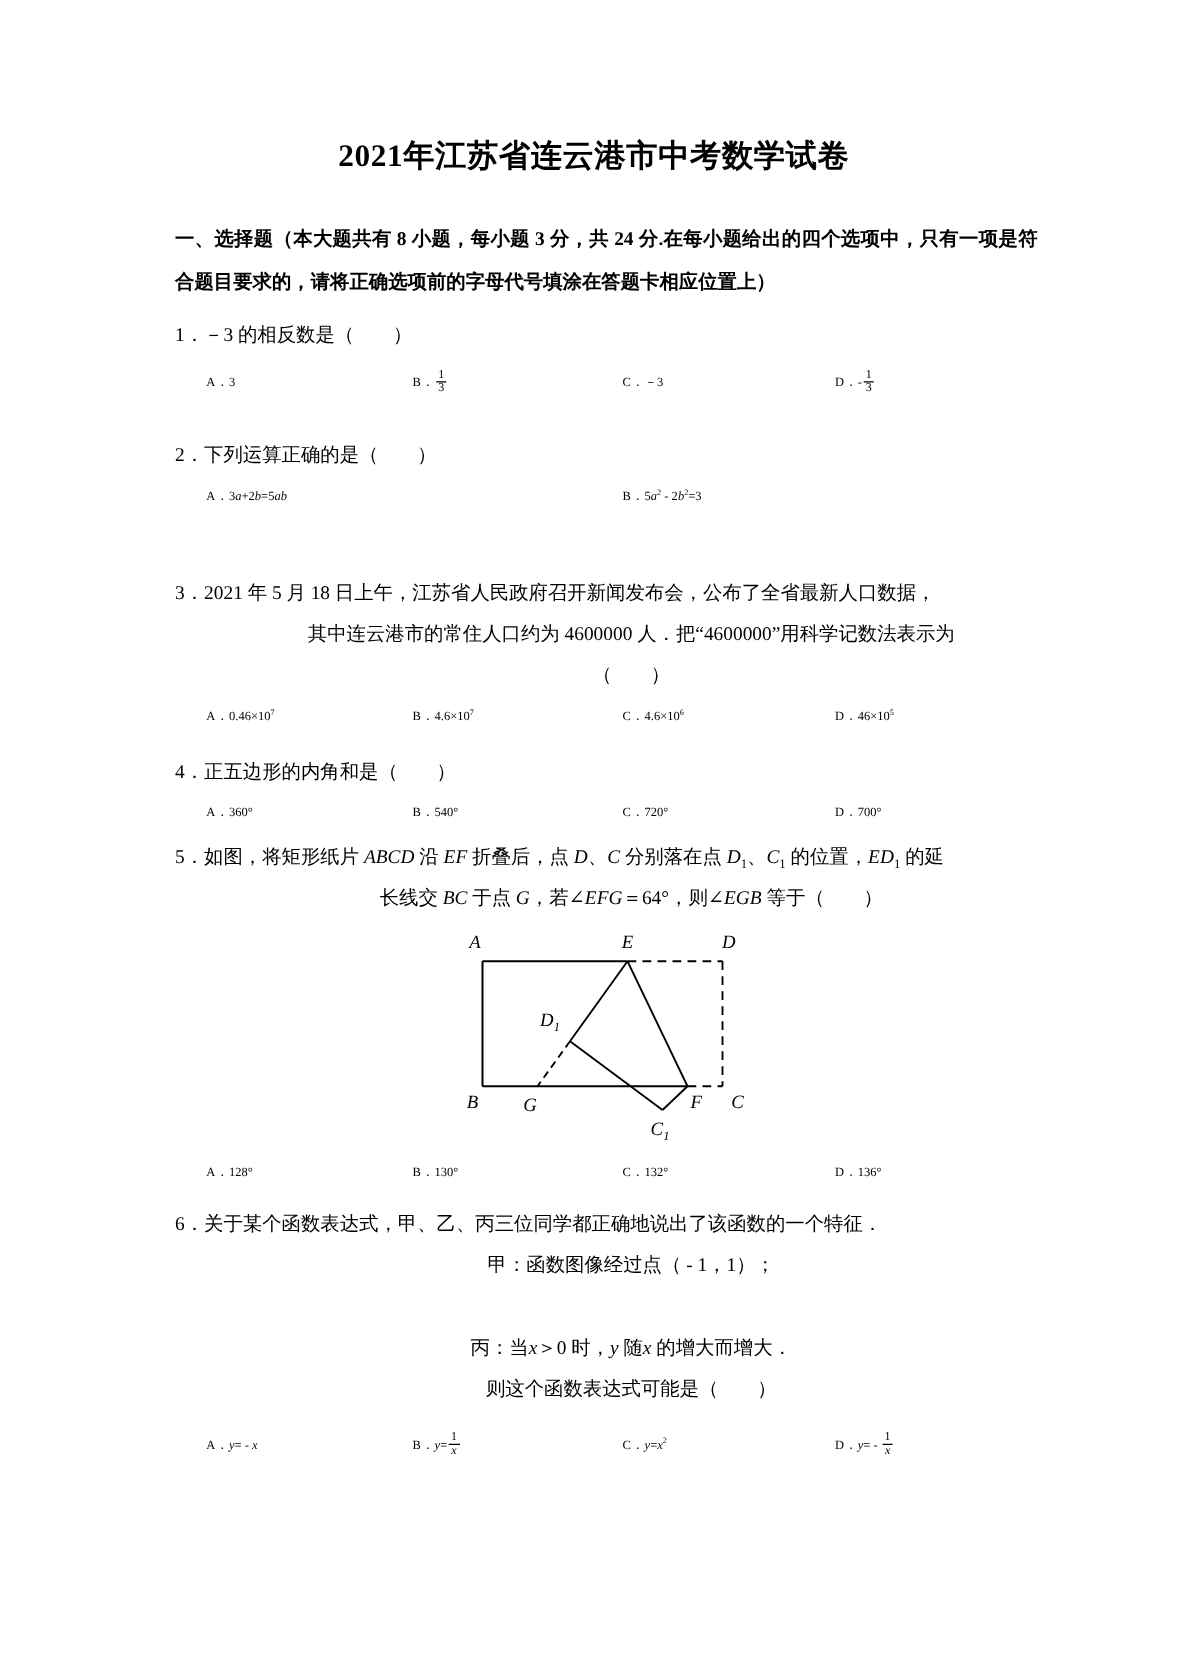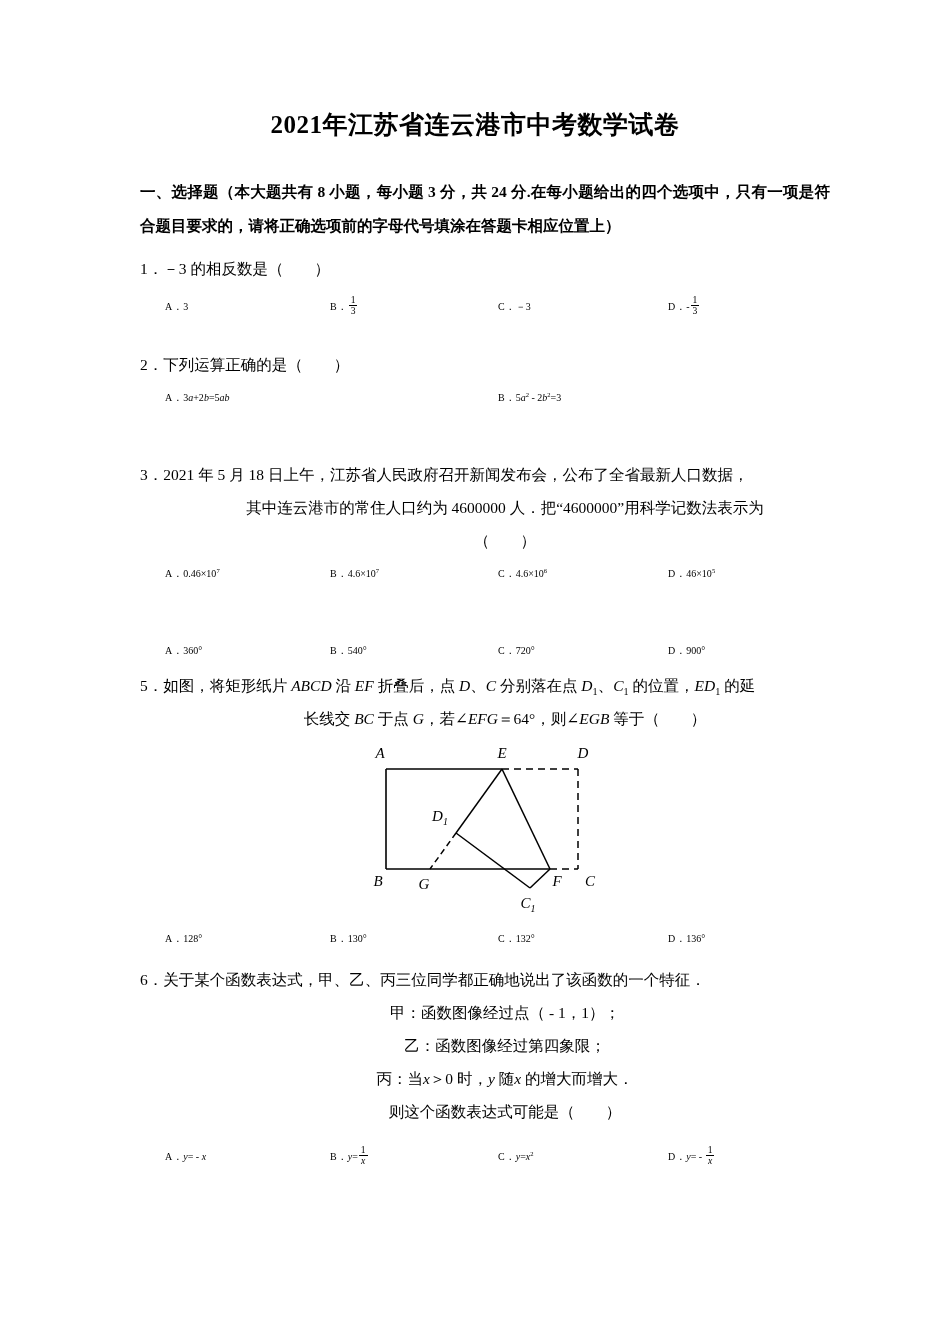--- a/index.html
+++ b/index.html
@@ -189,32 +189,35 @@
       <span class="lab">B．</span><span>4.6×10</span><sup class="n">7</sup>
     </div>
     <div class="opt c3">
       <span class="lab">C．</span><span>4.6×10</span><sup class="n">6</sup>
     </div>
     <div class="opt c4">
       <span class="lab">D．</span><span>46×10</span><sup class="n">5</sup>
     </div>
   </div>
 
+  <div class="q" style="top:601px;">
+    <span class="q-num">4．</span><span class="q-body">正五边形的内角和是（　　）</span>
+  </div>
   <div class="opts" style="top:634px;">
     <div class="opt c1">
       <span class="lab">A．</span><span>360°</span>
     </div>
     <div class="opt c2">
       <span class="lab">B．</span><span>540°</span>
     </div>
     <div class="opt c3">
       <span class="lab">C．</span><span>720°</span>
     </div>
     <div class="opt c4">
-      <span class="lab">D．</span><span>900°</span>
+      <span class="lab">D．</span><span>700°</span>
     </div>
   </div>
 
   <div class="q" style="top:669px;">
     <span class="q-num">5．</span><span class="q-body">如图，将矩形纸片 <i class="v">ABCD</i> 沿 <i class="v">EF</i> 折叠后，点 <i class="v">D</i>、<i class="v">C</i> 分别落在点 <i class="v">D</i><sub class="n">1</sub>、<i class="v">C</i><sub class="n">1</sub> 的位置，<i class="v">ED</i><sub class="n">1</sub> 的延</span>
   </div>
   <div class="q-line" style="top:702px;">
     长线交 <i class="v">BC</i> 于点 <i class="v">G</i>，若∠<i class="v">EFG</i>＝64°，则∠<i class="v">EGB</i> 等于（　　）
   </div>
 
@@ -264,21 +267,20 @@
     </div>
     <div class="opt c4">
       <span class="lab">D．</span><span>136°</span>
     </div>
   </div>
 
   <div class="q" style="top:963px;">
     <span class="q-num">6．</span><span class="q-body">关于某个函数表达式，甲、乙、丙三位同学都正确地说出了该函数的一个特征．</span>
   </div>
   <div class="q-line" style="top:996px;">甲：函数图像经过点（ - 1，1）；</div>
-  <div class="q-line" style="top:1029px;">乙：函数图像经过第四象限；</div>
   <div class="q-line" style="top:1062px;">
     丙：当<i class="v">x</i>＞0 时，<i class="v">y</i> 随<i class="v">x</i> 的增大而增大．
   </div>
   <div class="q-line" style="top:1095px;">则这个函数表达式可能是（　　）</div>
 
   <div class="opts" style="top:1140px;">
     <div class="opt c1">
       <span class="lab">A．</span><span><i class="v">y</i>= - <i class="v">x</i></span>
     </div>
     <div class="opt c2">

